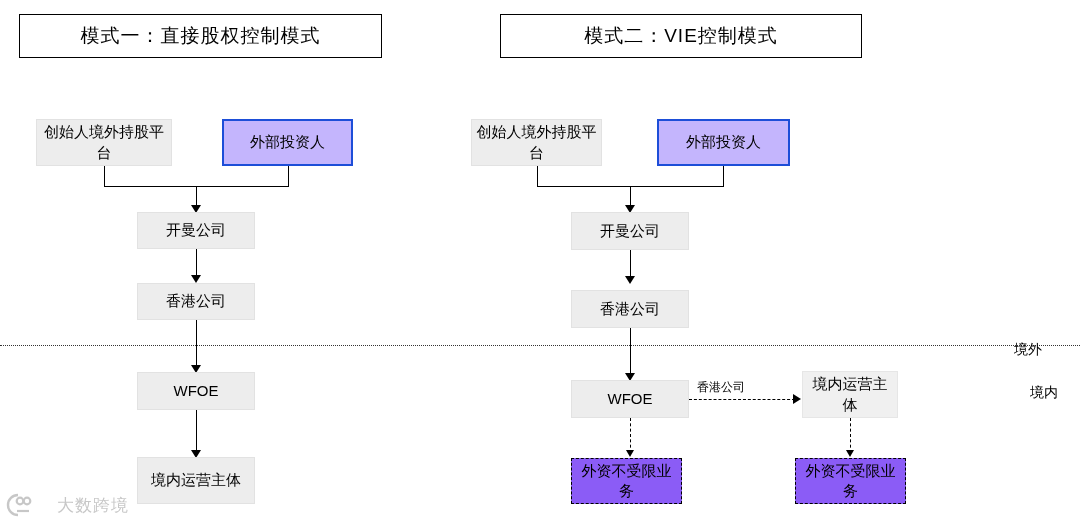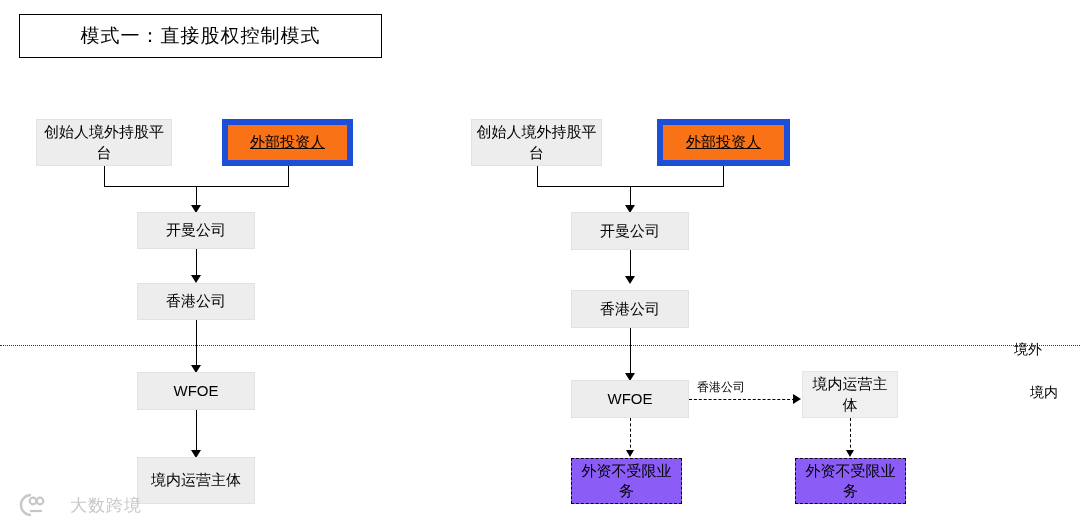--- a/index.html
+++ b/index.html
@@ -38,21 +38,21 @@
     align-items: center;
     justify-content: center;
     text-align: center;
     font-size: 15px;
     line-height: 1.35;
     color: #000000;
     box-sizing: border-box;
     padding: 2px 4px;
   }
   .node.light { background: #ededed; border: 1px solid #e2e2e2; }
-  .node.dark  { background: #f97316; border: 6px solid #1d4ed8; text-decoration: underline; }
+  .node.dark  { background: #c4b5fd; border: 2px solid #1d4ed8; }
   .node.plain { background: #f0f0f0; border: 1px solid #e6e6e6; }
   .node.dashed {
     background: #8b5cf6;
     border: 1px dashed #000000;
   }
 
   
   .ln-v { background: #000000; width: 1px; }
   .ln-h { background: #000000; height: 1px; }
   .ln-v-d { border-left: 1px dashed #000000; width: 0; }
@@ -148,20 +148,23 @@
     <span>WFOE</span>
   </div>
 
   <div class="ln-v abs" style="left:196px; top:410px; height:43px;"></div>
   <div class="arrow-down abs" style="left:191px; top:450px;"></div>
 
   <div class="node light abs" style="left:137px; top:457px; width:118px; height:47px;">
     <span>境内运营主体</span>
   </div>
 
+  <div class="title-box abs" style="left:500px; top:14px; width:360px; height:42px;">
+    <span>模式二：VIE控制模式</span>
+  </div>
 
   <div class="node light abs" style="left:471px; top:119px; width:131px; height:47px;">
     <span>创始人境外持股平台</span>
   </div>
   <div class="node dark abs" style="left:657px; top:119px; width:133px; height:47px;">
     <span>外部投资人</span>
   </div>
 
   <div class="ln-v abs" style="left:537px; top:166px; height:20px;"></div>
   <div class="ln-v abs" style="left:723px; top:166px; height:20px;"></div>
@@ -204,21 +207,21 @@
   <div class="ln-v-d abs" style="left:850px; top:418px; height:35px;"></div>
   <div class="arrow-down-sm abs" style="left:846px; top:450px;"></div>
   <div class="node dashed abs" style="left:795px; top:458px; width:111px; height:46px;">
     <span>外资不受限业务</span>
   </div>
 
   <div class="divider abs" style="left:0px; top:345px;"></div>
   <div class="region-label abs" style="left:1014px; top:313px;">境外</div>
   <div class="region-label abs" style="left:1030px; top:356px;">境内</div>
 
-  <div class="watermark abs" style="left:16px; top:490px;gap:24px;">
+  <div class="watermark abs" style="left:3px; top:490px;gap:24px;">
     <svg width="30" height="30" viewBox="0 0 30 30">
       <path d="M5 15 a10 10 0 0 1 10 -10" fill="none" stroke="#9a9a9a" stroke-width="2.4"></path>
       <path d="M5 15 a10 10 0 0 0 10 10" fill="none" stroke="#9a9a9a" stroke-width="2.4"></path>
       <circle cx="17" cy="11" r="3.3" fill="none" stroke="#9a9a9a" stroke-width="2.2"></circle>
       <circle cx="24" cy="11" r="3.3" fill="none" stroke="#9a9a9a" stroke-width="2.2"></circle>
       <path d="M14 21 h12" stroke="#9a9a9a" stroke-width="2.2" fill="none"></path>
     </svg>
     <span class="wm-text">大数跨境</span>
   </div>
 

